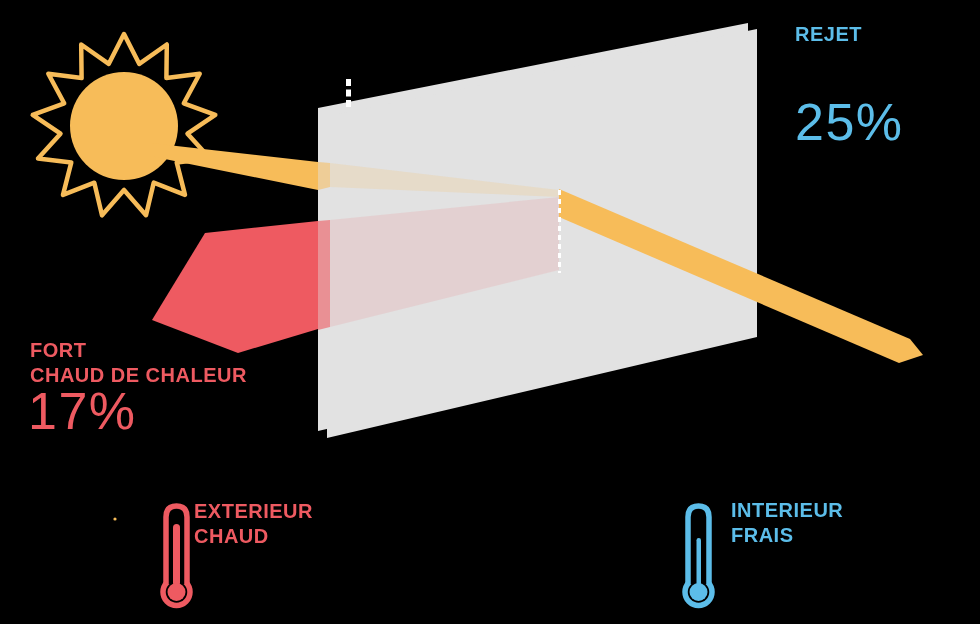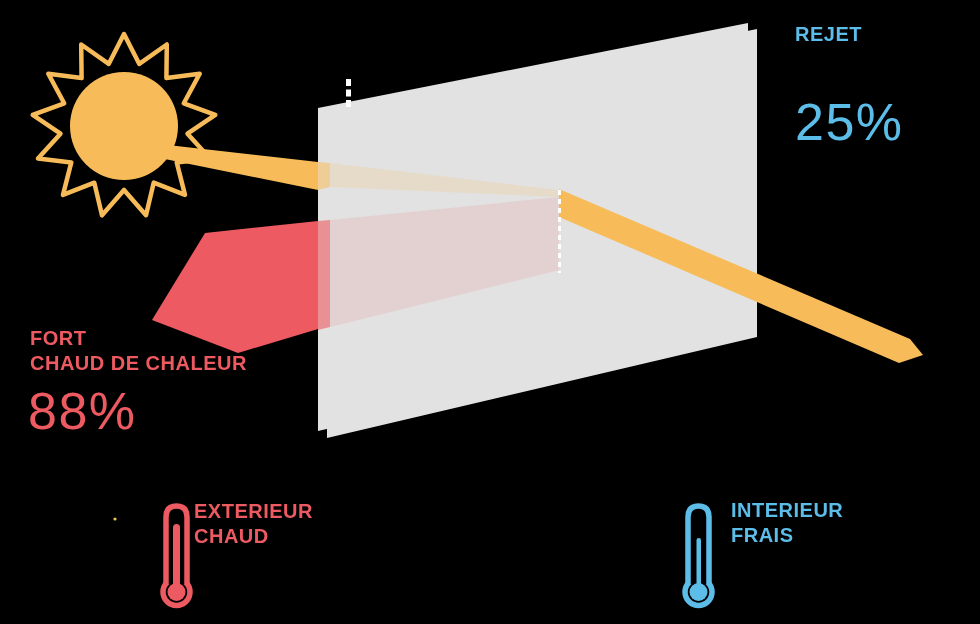--- a/index.html
+++ b/index.html
@@ -79,25 +79,25 @@
       <rect class="fill-blue" x="696.5" y="538" width="4.5" height="48" rx="2.2"></rect>
       <circle class="fill-blue" cx="698.5" cy="592" r="9"></circle>
     </g>
   </svg>
 
   <div class="label blue" style="left:795px;top:22px">
     <div>REJET</div>
   </div>
   <div class="value blue" style="left:795px;top:96px">25%</div>
 
-  <div class="label red" style="left:30px;top:326px">
+  <div class="label red" style="left:30px;top:338px">
     <div>FORT</div>
     <div>CHAUD DE CHALEUR</div>
   </div>
-  <div class="value red" style="left:28px;top:385px">88%</div>
+  <div class="value red" style="left:28px;top:385px">17%</div>
 
   <div class="label red" style="left:194px;top:499px">
     <div>EXTERIEUR</div>
     <div>CHAUD</div>
   </div>
 
   <div class="label blue" style="left:731px;top:498px">
     <div>INTERIEUR</div>
     <div>FRAIS</div>
   </div>

